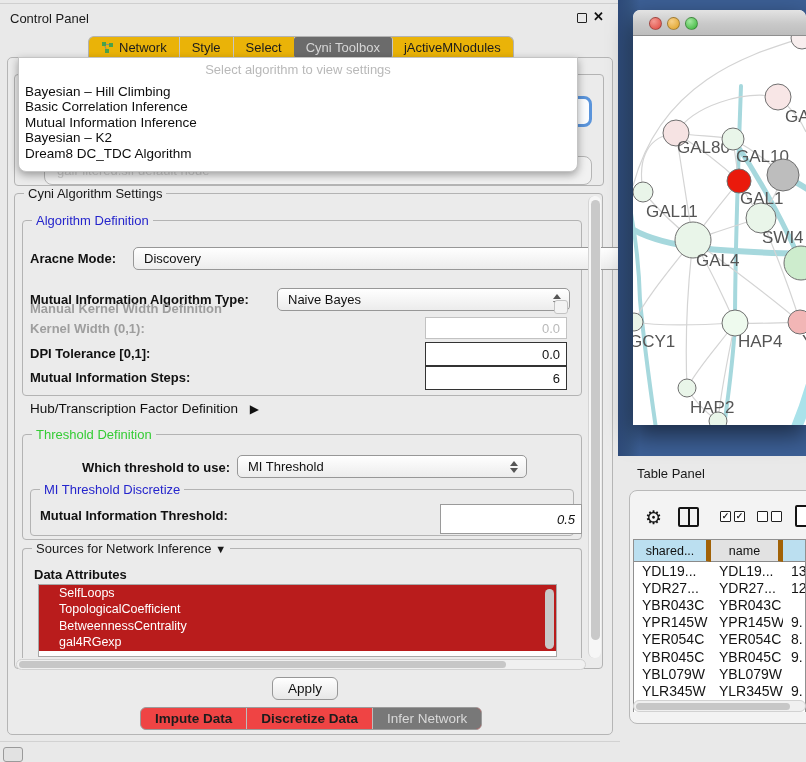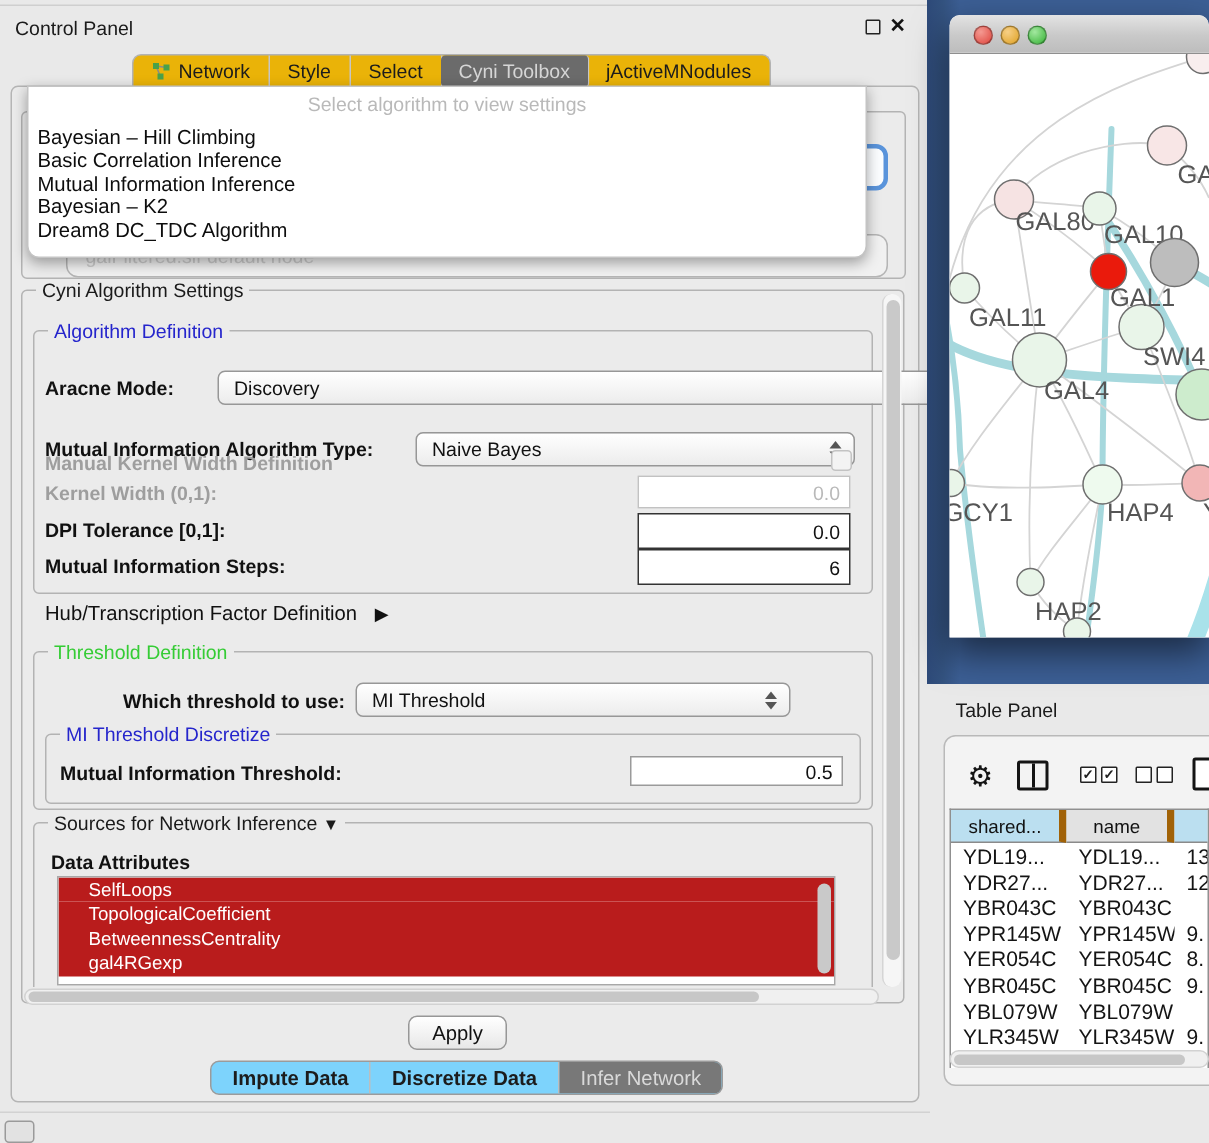--- a/index.html
+++ b/index.html
@@ -66,21 +66,21 @@
   .htrack{position:absolute;background:#f0f0f0;border:1px solid #d2d2d2;border-radius:7px;}
   .hthumb{position:absolute;background:#c7c7c7;border-radius:6px;}
 
   
   .attr-pane{left:38px;top:584px;width:519px;height:73px;background:#fff;border:1px solid #a8a8a8;overflow:hidden;}
   .attr-item{height:16.4px;line-height:16.4px;background:#b91c1c;color:#fff;font-size:12.5px;padding-left:20px;white-space:nowrap;}
 
   .apply-btn{left:272px;top:677px;width:66px;height:23px;background:linear-gradient(#ffffff,#e7e7e7);
     border:1px solid #979797;border-radius:6px;display:flex;align-items:center;justify-content:center;font-size:13.5px;color:#111;}
 
-  .btabs{left:140px;top:707px;height:23px;display:flex;border:1px solid #9b9b9b;border-radius:6px;background:#7dd3fc;overflow:hidden;}
+  .btabs{left:140px;top:707px;height:23px;display:flex;border:1px solid #9b9b9b;border-radius:6px;background:#ef4444;overflow:hidden;}
   .btab{display:flex;align-items:center;padding:0 14px;font-size:13.5px;font-weight:bold;color:#1c1c1c;border-right:1px solid #bdbdbd;}
   .btab:last-child{border-right:none;}
   .btab.sel{background:#787878;color:#d9d9d9;font-weight:normal;}
   .cp-bottomline{left:0;top:741px;width:620px;border-top:1px solid #d2d2d2;}
   .mini-dock{left:3px;top:747px;width:20px;height:15px;border:1px solid #9a9a9a;border-radius:3px;background:#e2e2e2;}
 
   
   .desktop{left:618px;top:0;width:188px;height:456px;background:linear-gradient(90deg,#2e4a79 0,#33527f 10px,#3c5f95 22px,#3c5f95 100%);}
   .netwin{left:633px;top:10px;width:173px;height:415px;border-radius:7px 7px 0 0;
     box-shadow:0 10px 24px rgba(0,0,0,.55);background:#fff;overflow:hidden;}
@@ -165,21 +165,21 @@
 
   <div class="abs gbox" style="left:14px;top:193px;width:589px;height:476px;">
     <div class="glabel black">Cyni Algorithm Settings</div>
   </div>
 
   <div class="abs gbox" style="left:22px;top:220px;width:560px;height:176px;">
     <div class="glabel blue">Algorithm Definition</div>
   </div>
 
   <div class="abs lbl b" style="left:30px;top:251px;">Aracne Mode:</div>
-  <div class="combo" style="left:133px;top:247px;width:516px;height:23px;margin-left:12px;">
+  <div class="combo" style="left:133px;top:247px;width:516px;height:23px;">
     <span>Discovery</span>
     <span class="stepper">
         <span class="tri-up"></span>
         <span class="tri-dn"></span>
       </span>
   </div>
 
   <div class="abs lbl b" style="left:30px;top:292px;">Mutual Information Algorithm Type:</div>
   <div class="combo" style="left:277px;top:288px;width:293px;height:23px;">
     <span>Naive Bayes</span>
@@ -222,21 +222,21 @@
     <span class="stepper">
         <span class="tri-up"></span>
         <span class="tri-dn"></span>
       </span>
   </div>
 
   <div class="abs gbox" style="left:30px;top:489px;width:544px;height:47px;">
     <div class="glabel blue">MI Threshold Discretize</div>
   </div>
   <div class="abs lbl b" style="left:40px;top:508px;">Mutual Information Threshold:</div>
-  <div class="field f-norm" style="left:420px;top:504px;width:142px;height:20px;">
+  <div class="field f-norm" style="left:440px;top:504px;width:142px;height:30px;font-style:italic;">
     <span>0.5</span>
   </div>
 
   <div class="abs gbox" style="left:22px;top:548px;width:560px;height:110px;border-bottom:none;border-radius:4px 4px 0 0;">
     <div class="glabel black">
       <span>Sources for Network Inference</span>
       <span style="font-size:11px;">▼</span>
     </div>
   </div>
   <div class="abs lbl b" style="left:34px;top:567px;">Data Attributes</div>

